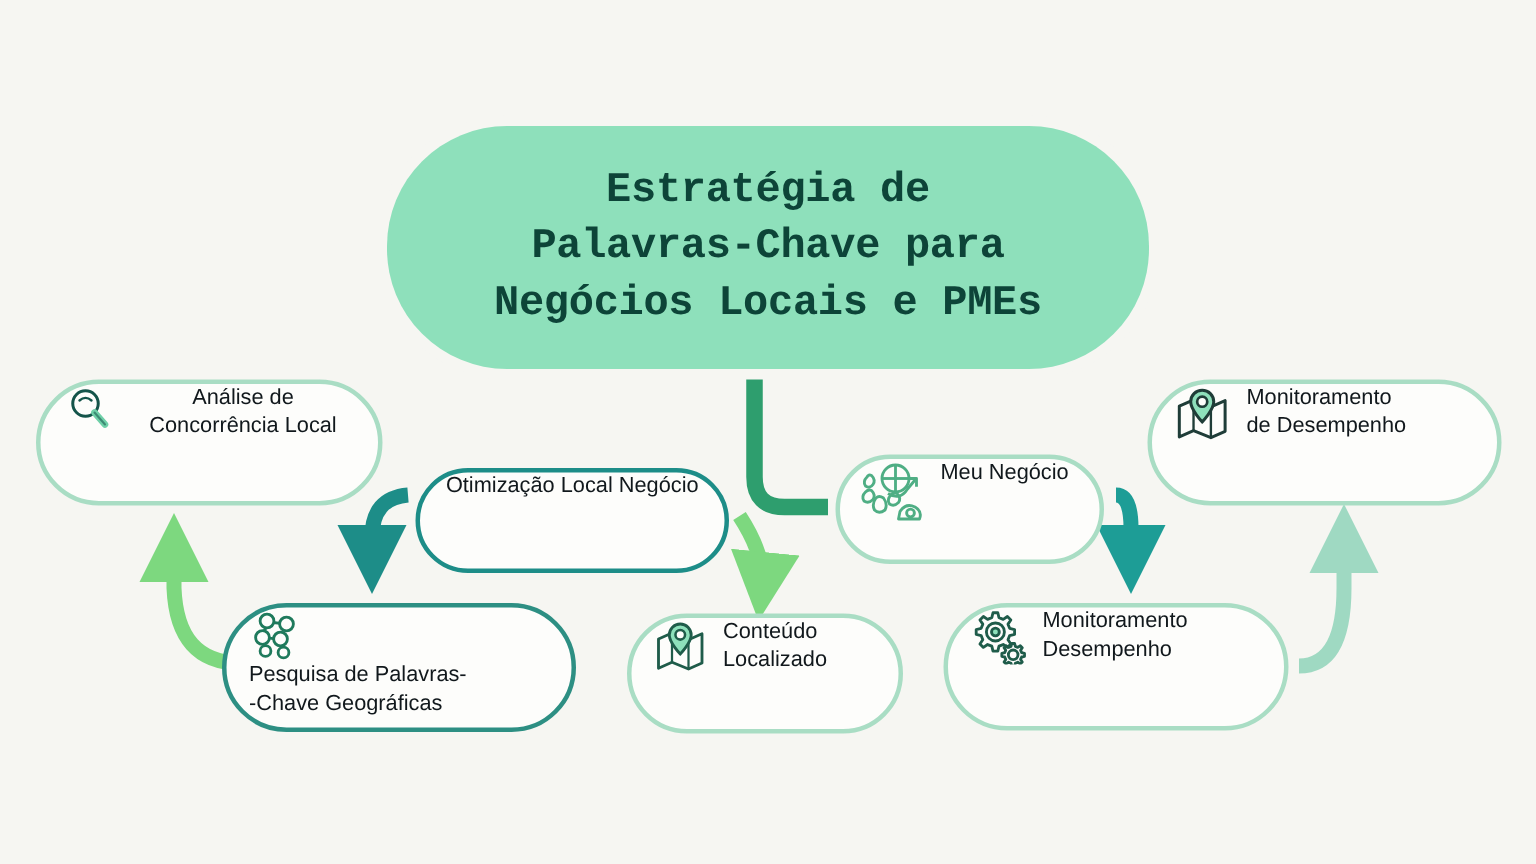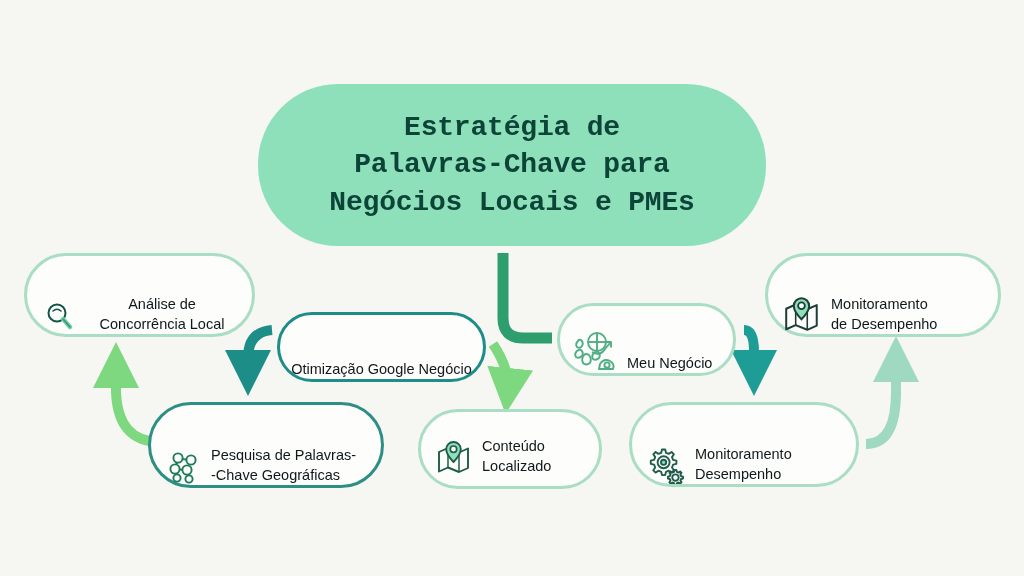--- a/index.html
+++ b/index.html
@@ -45,21 +45,21 @@
     text-align: center;
     letter-spacing: -0.2px;
     white-space: pre-line;
   }
 
   
   .node {
     position: absolute;
     background: #fdfdfb;
     display: flex;
-    align-items: flex-end;
+    align-items: flex-start;
     box-sizing: border-box;
     z-index: 4;
   }
   .node .label {
     color: #11181c;
     font-size: 14.5px;
     line-height: 1.33;
     white-space: pre-line;
   }
   .node .icon {
@@ -82,20 +82,21 @@
     border: 3px solid #1d8d88; border-radius: 36px;
     padding: 0 10px;
     justify-content: center;
   }
   #node-otimizacao .label { text-align: center; }
 
   #node-pesquisa {
     left: 148px; top: 402px; width: 236px; height: 86px;
     border: 3px solid #2d8f83; border-radius: 44px;
     padding: 0 12px 0 15px;
+    flex-direction: column;
   }
 
   #node-conteudo {
     left: 418px; top: 409px; width: 184px; height: 80px;
     border: 3px solid #a9ddc4; border-radius: 40px;
     padding: 0 12px 10px 14px;
   }
 
   #node-meu-negocio {
     left: 557px; top: 303px; width: 179px; height: 73px;
@@ -165,21 +166,21 @@
         <line x1="20" y1="19" x2="27" y2="27" stroke="#6fd0a8" stroke-width="4.4" stroke-linecap="round"></line>
         <line x1="20" y1="19" x2="27" y2="27" stroke="#14544a" stroke-width="1.4" stroke-linecap="round" opacity="0.55"></line>
       </svg>
     </span>
     <span class="icon-gap"></span>
     <span class="label">Análise de
 Concorrência Local</span>
   </div>
 
   <div class="node" id="node-otimizacao">
-    <span class="label">Otimização Google Negócio</span>
+    <span class="label">Otimização Local Negócio</span>
   </div>
 
   <div class="node" id="node-pesquisa">
     <span class="icon">
       <svg width="36" height="36" viewBox="0 0 36 36">
         <g fill="none" stroke="#1f7a5c" stroke-width="1.9">
           <circle cx="12" cy="9" r="4.6"></circle>
           <circle cx="25" cy="11" r="4.6"></circle>
           <circle cx="9" cy="20" r="4.6"></circle>
           <circle cx="21" cy="21" r="4.6"></circle>

